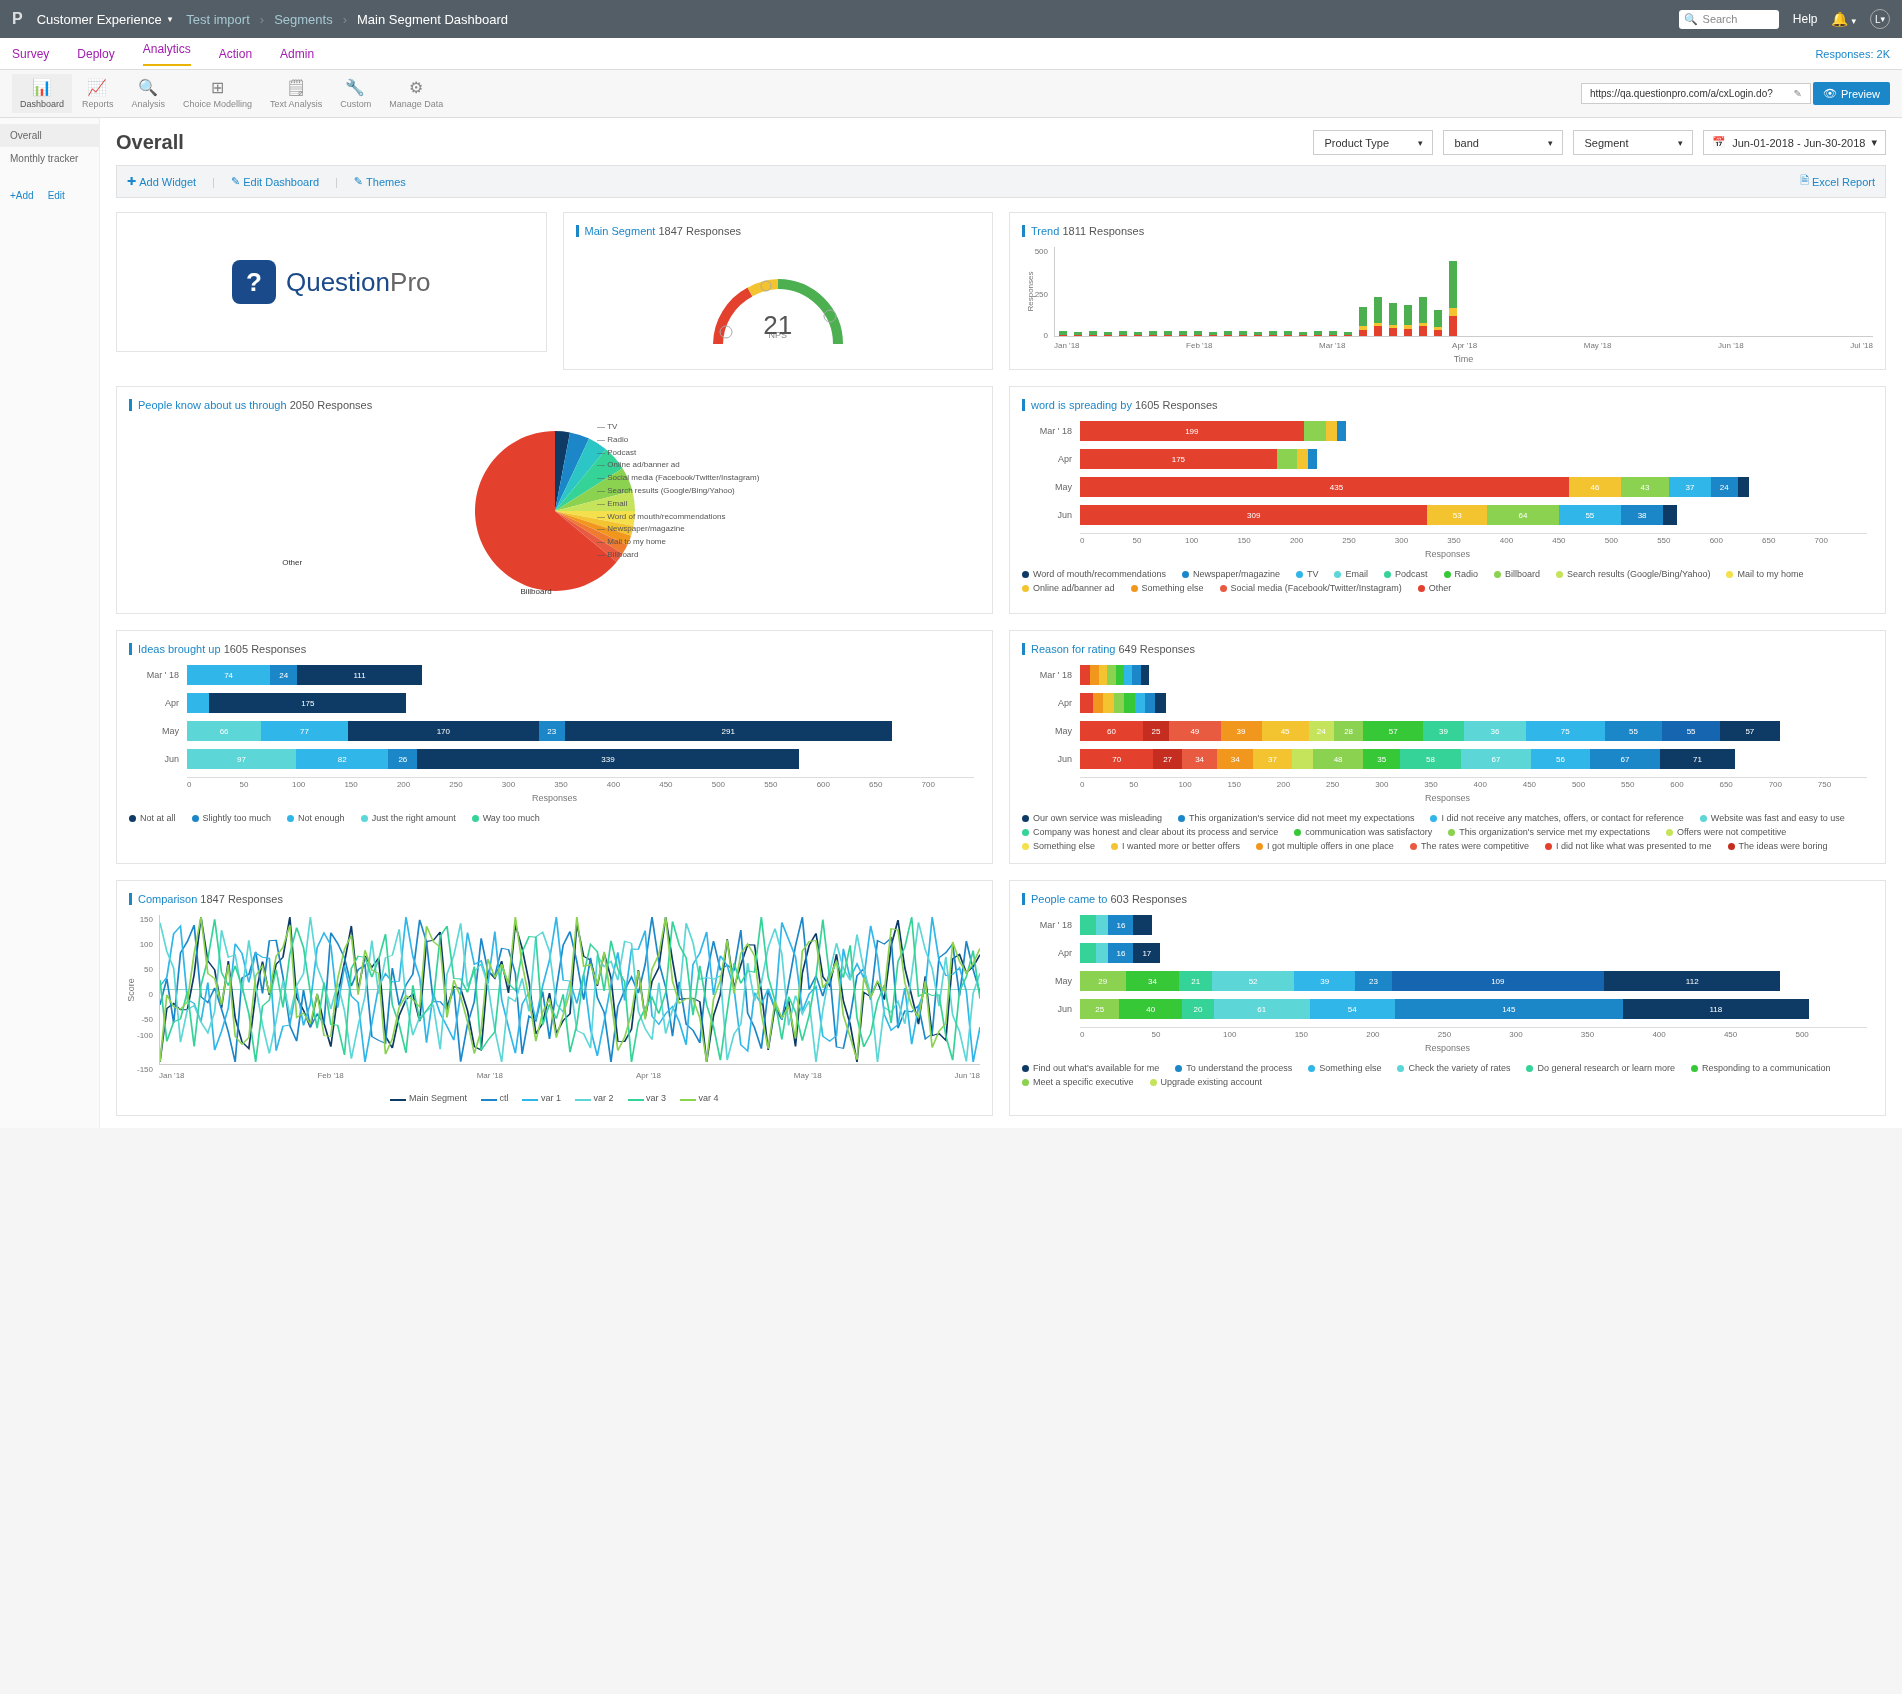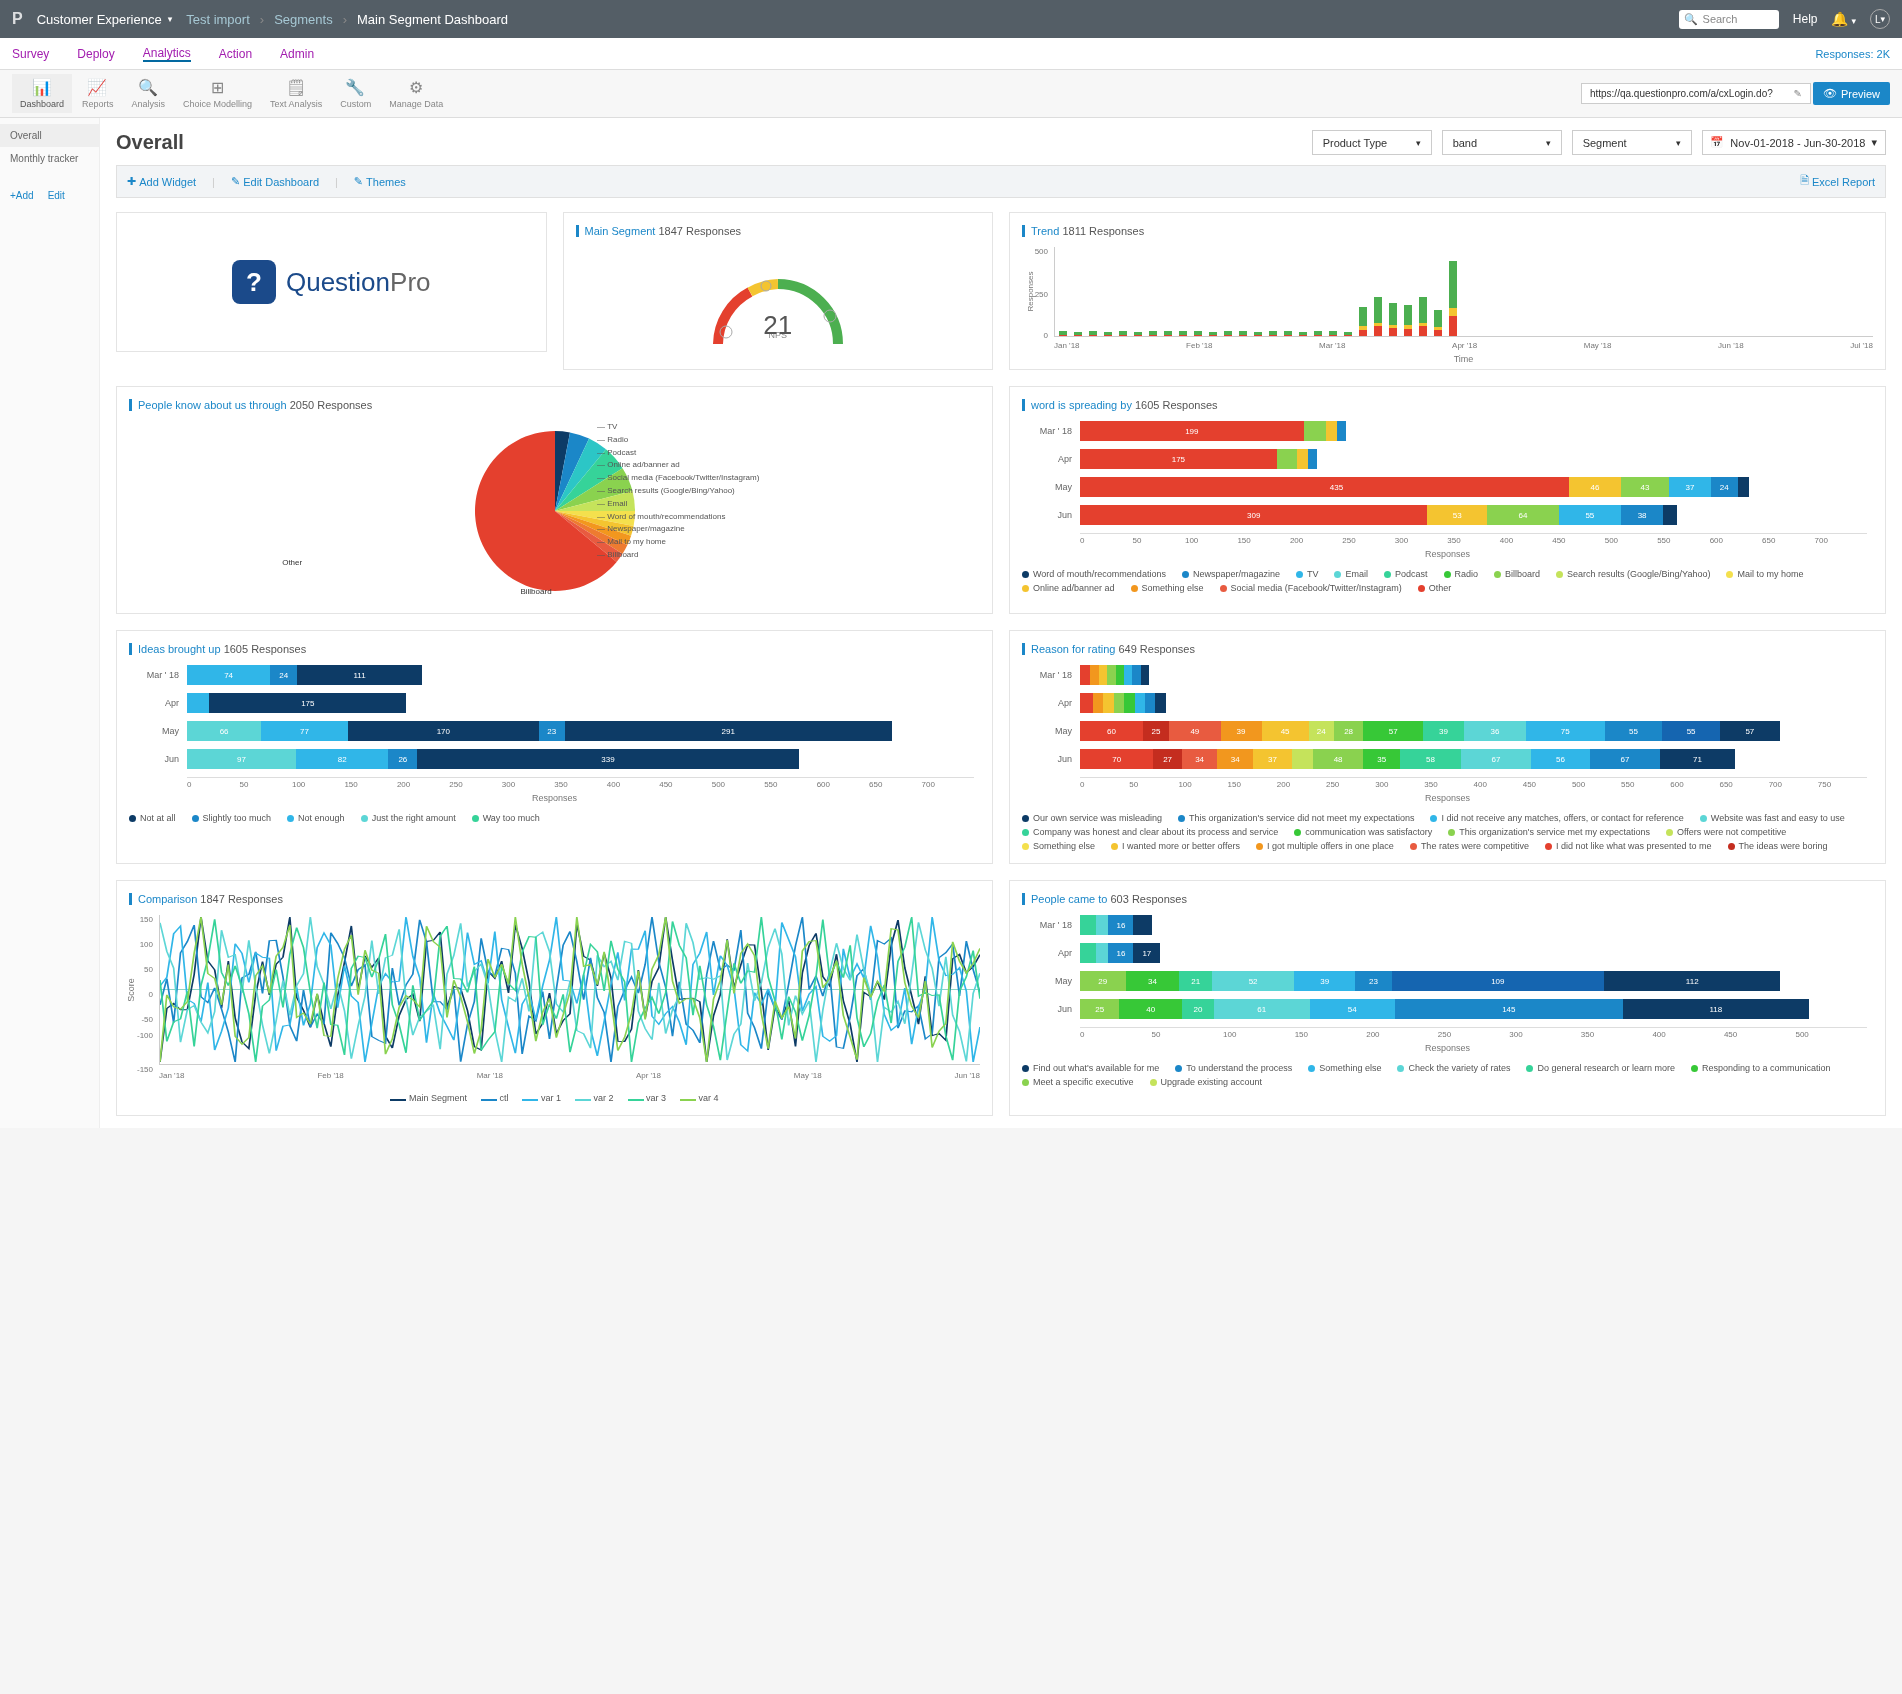--- a/index.html
+++ b/index.html
@@ -14,21 +14,21 @@
 .topbar .breadcrumb .sep { color: #888; }
 .topbar .breadcrumb .current { color: #fff; }
 .topbar .spacer { flex: 1; }
 .topbar .search { background: #fff; border-radius: 3px; padding: 3px 6px; color: #888; width: 100px; font-size: 11px; display: flex; align-items: center; gap: 4px; }
 .topbar .help { font-size: 12px; }
 .topbar .bell, .topbar .user { font-size: 14px; }
 
 
 .navrow { background: #fff; border-bottom: 1px solid #ddd; height: 32px; display: flex; align-items: center; padding: 0 12px; gap: 28px; font-size: 12px; }
 .navrow a { color: #a21caf; text-decoration: none; }
-.navrow a.active { border-bottom: 2px solid #0369a1; padding-bottom: 0; text-align: center; }
+.navrow a.active { border-bottom: 2px solid #eab308; padding-bottom: 8px; text-align: center; }
 .navrow .nav-spacer { flex: 1; }
 .navrow .responses-count { color: #1b87c8; font-size: 11px; }
 
 
 .toolrow { background: #f7f7f7; border-bottom: 1px solid #ddd; height: 48px; display: flex; align-items: center; padding: 0 12px; gap: 2px; }
 .toolrow .tool { display: flex; flex-direction: column; align-items: center; gap: 2px; padding: 4px 8px; color: #888; font-size: 9px; cursor: pointer; }
 .toolrow .tool.active { color: #555; background: #eee; }
 .toolrow .tool .icon { font-size: 16px; }
 .toolrow .tool-spacer { flex: 1; }
 .toolrow .urlbox { background: #fff; border: 1px solid #ccc; padding: 4px 8px; font-size: 10px; width: 230px; display: flex; align-items: center; }
@@ -203,21 +203,21 @@
   </div>
   <div class="content">
     <div class="page-header">
       <h1>Overall</h1>
       <div class="filters">
         <div class="select caret-down">Product Type</div>
         <div class="select caret-down">band</div>
         <div class="select caret-down">Segment</div>
         <div class="daterange">
             <span>📅</span>
-            <span>Nov-01-2018 - Jun-30-2018</span>
+            <span>Jun-01-2018 - Jun-30-2018</span>
             <span>▾</span>
           </div>
       </div>
     </div>
 
     <div class="actions-bar">
       <span class="action">✚ <span>Add Widget</span></span>
       <span style="color:#ccc">|</span>
       <span class="action">✎ <span>Edit Dashboard</span></span>
       <span style="color:#ccc">|</span>

